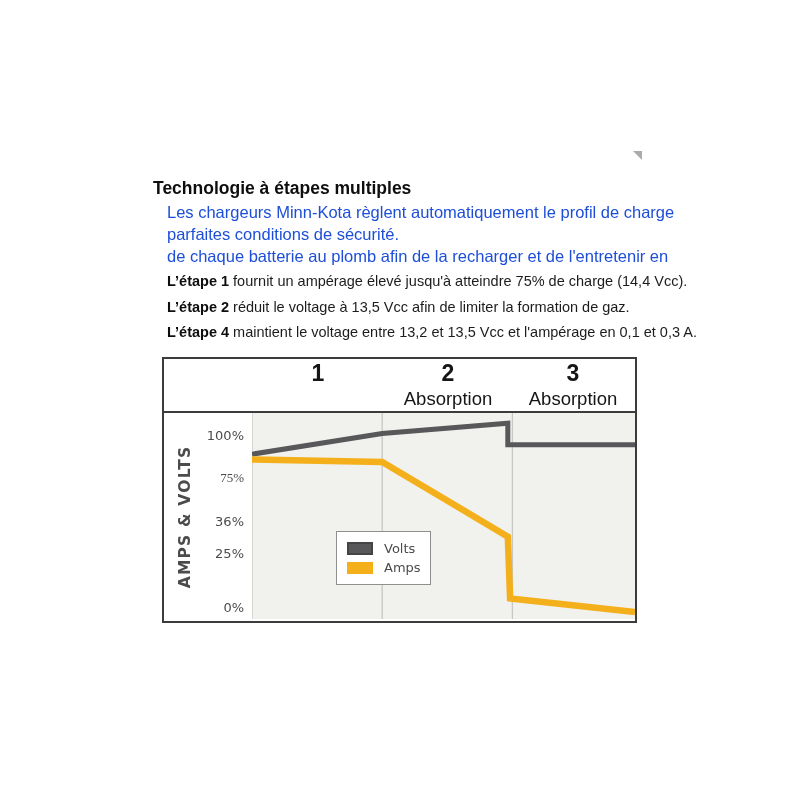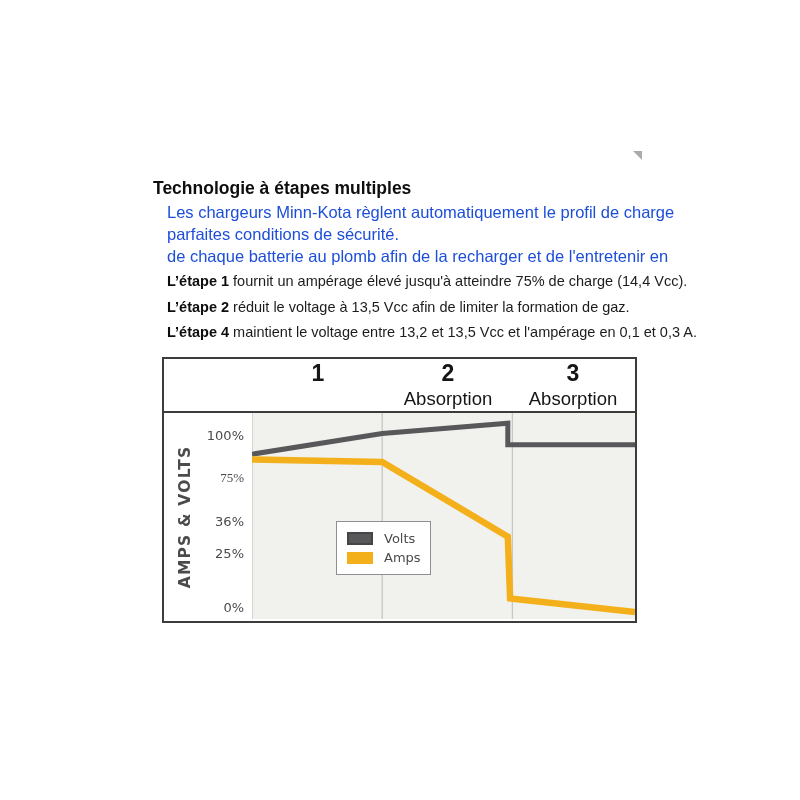--- a/index.html
+++ b/index.html
@@ -59,21 +59,21 @@
     font-family:"DejaVu Sans", sans-serif;
     font-size:13px; color:#4b4b4d; white-space:nowrap;
   }
   .plot {
     position:absolute; left:88px; top:0; width:383px; height:206px;
     background:#f1f1ee;
   }
   .plot svg { position:absolute; left:0; top:0; width:100%; height:100%; display:block; }
 
   .legend {
-    position:absolute; left:84px; top:108px; width:95px; height:54px;
+    position:absolute; left:84px; top:118px; width:95px; height:54px;
     background:#ffffff; border:1px solid #8f8f8f;
     display:flex; flex-direction:column; justify-content:center; gap:5px;
     padding-left:10px;
   }
   .legend-row {
     display:flex; align-items:center; gap:11px;
     font-family:"DejaVu Sans", sans-serif;
     font-size:13px; color:#4b4b4d; line-height:14px;
   }
   .sw { width:26px; height:11px; flex:0 0 auto; }

